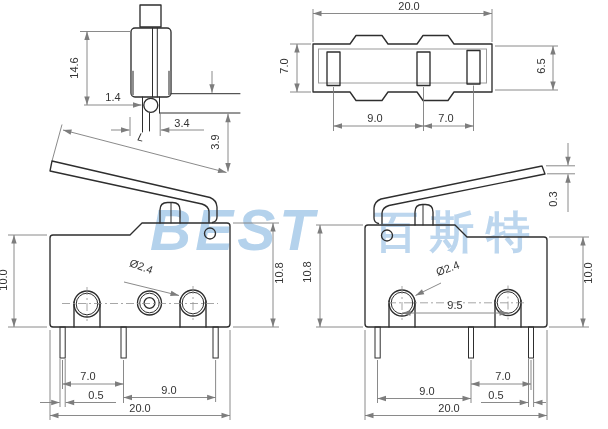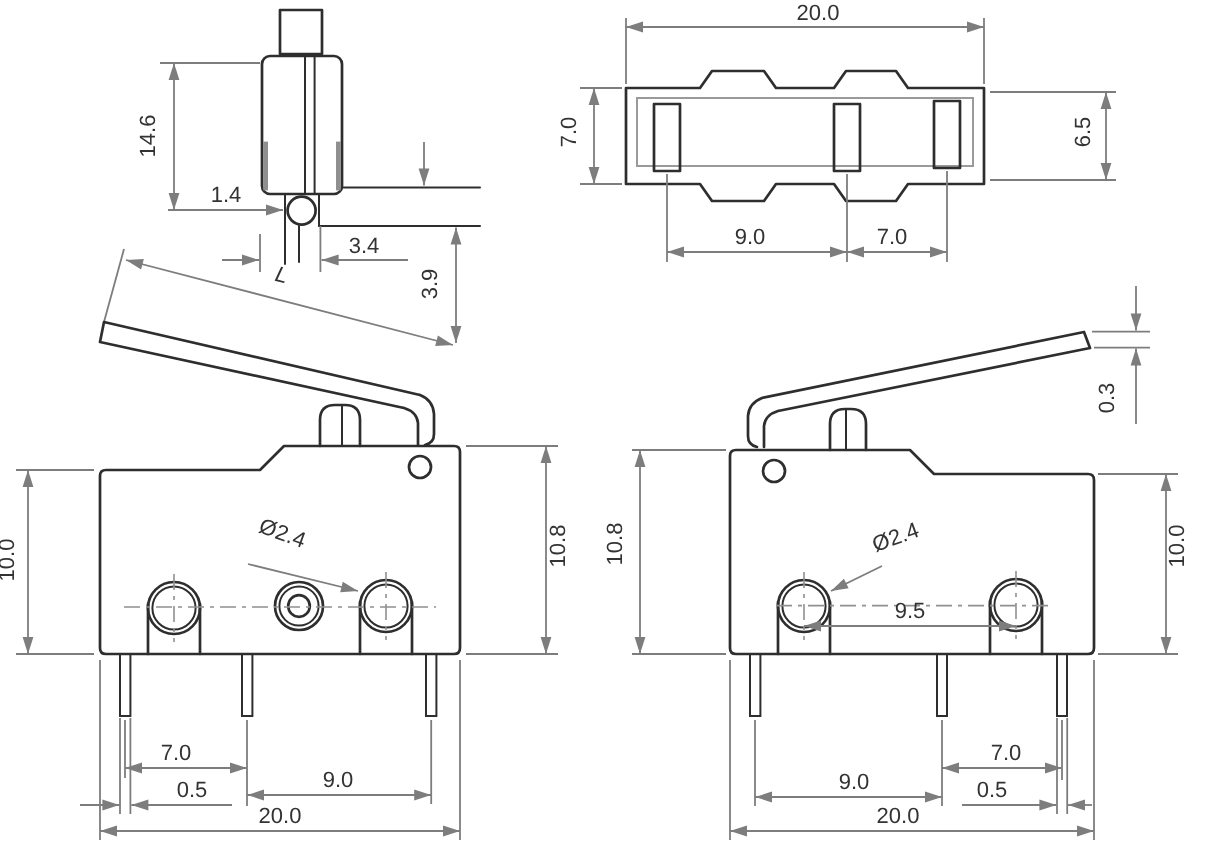--- a/index.html
+++ b/index.html
@@ -21,20 +21,24 @@
   .dime{stroke:#7d7d7d;stroke-width:0.9;fill:none;marker-end:url(#arr);}
   .cl{stroke:#909090;stroke-width:0.8;fill:none;stroke-dasharray:8 3 2 3;}
   .t{font-family:"Liberation Sans",sans-serif;font-size:11px;fill:#333;text-anchor:middle;}
   .ti{font-style:italic;}
 </style>
 </head>
 <body>
 
 <div id="stage">
 
+  <div class="wm">
+    <span class="wm-b">BEST</span>
+    <span class="wm-c">百斯特</span>
+  </div>
 
   <svg width="608" height="429" viewBox="0 0 608 429">
     <defs>
       <marker id="arr" markerUnits="userSpaceOnUse" markerWidth="12" markerHeight="9" viewBox="-10 -4.5 12 9" refX="0" refY="0" orient="auto-start-reverse">
         <path d="M0,0 L-8.5,2.7 L-8.5,-2.7 Z" fill="#7d7d7d"></path>
       </marker>
     </defs>
 
     <g>
       <rect class="part" x="140" y="5" width="21" height="22"></rect>

